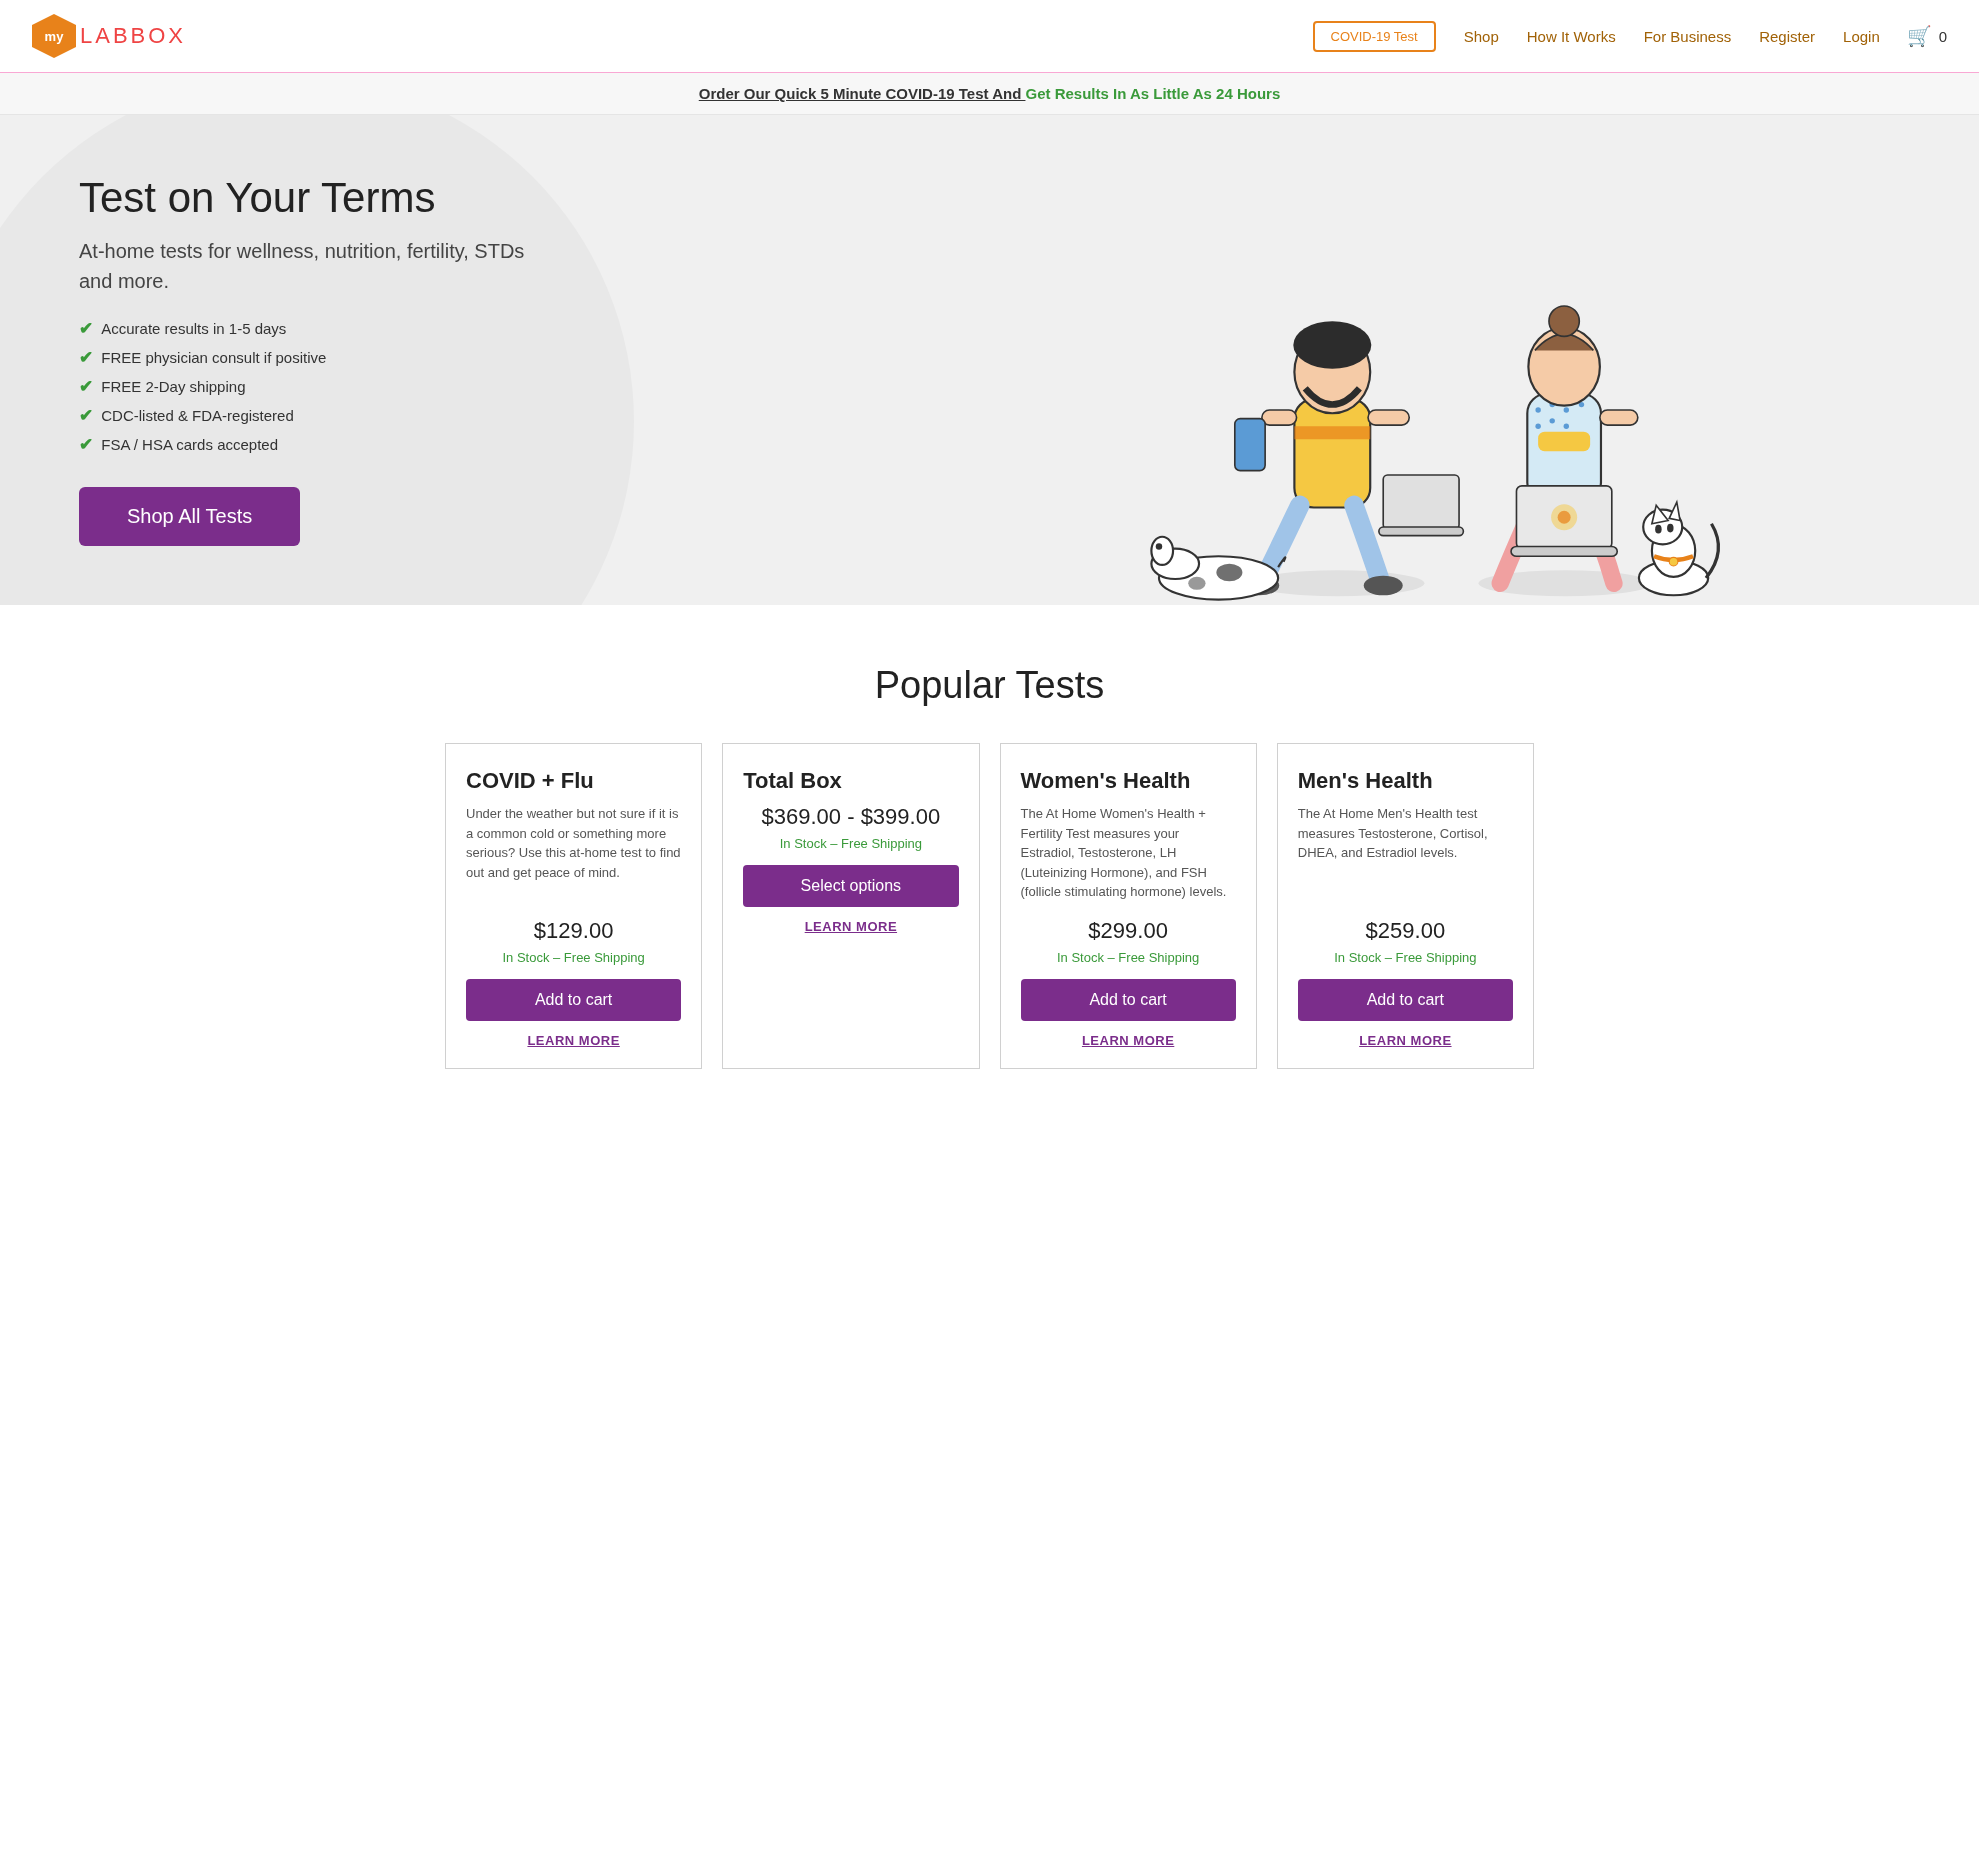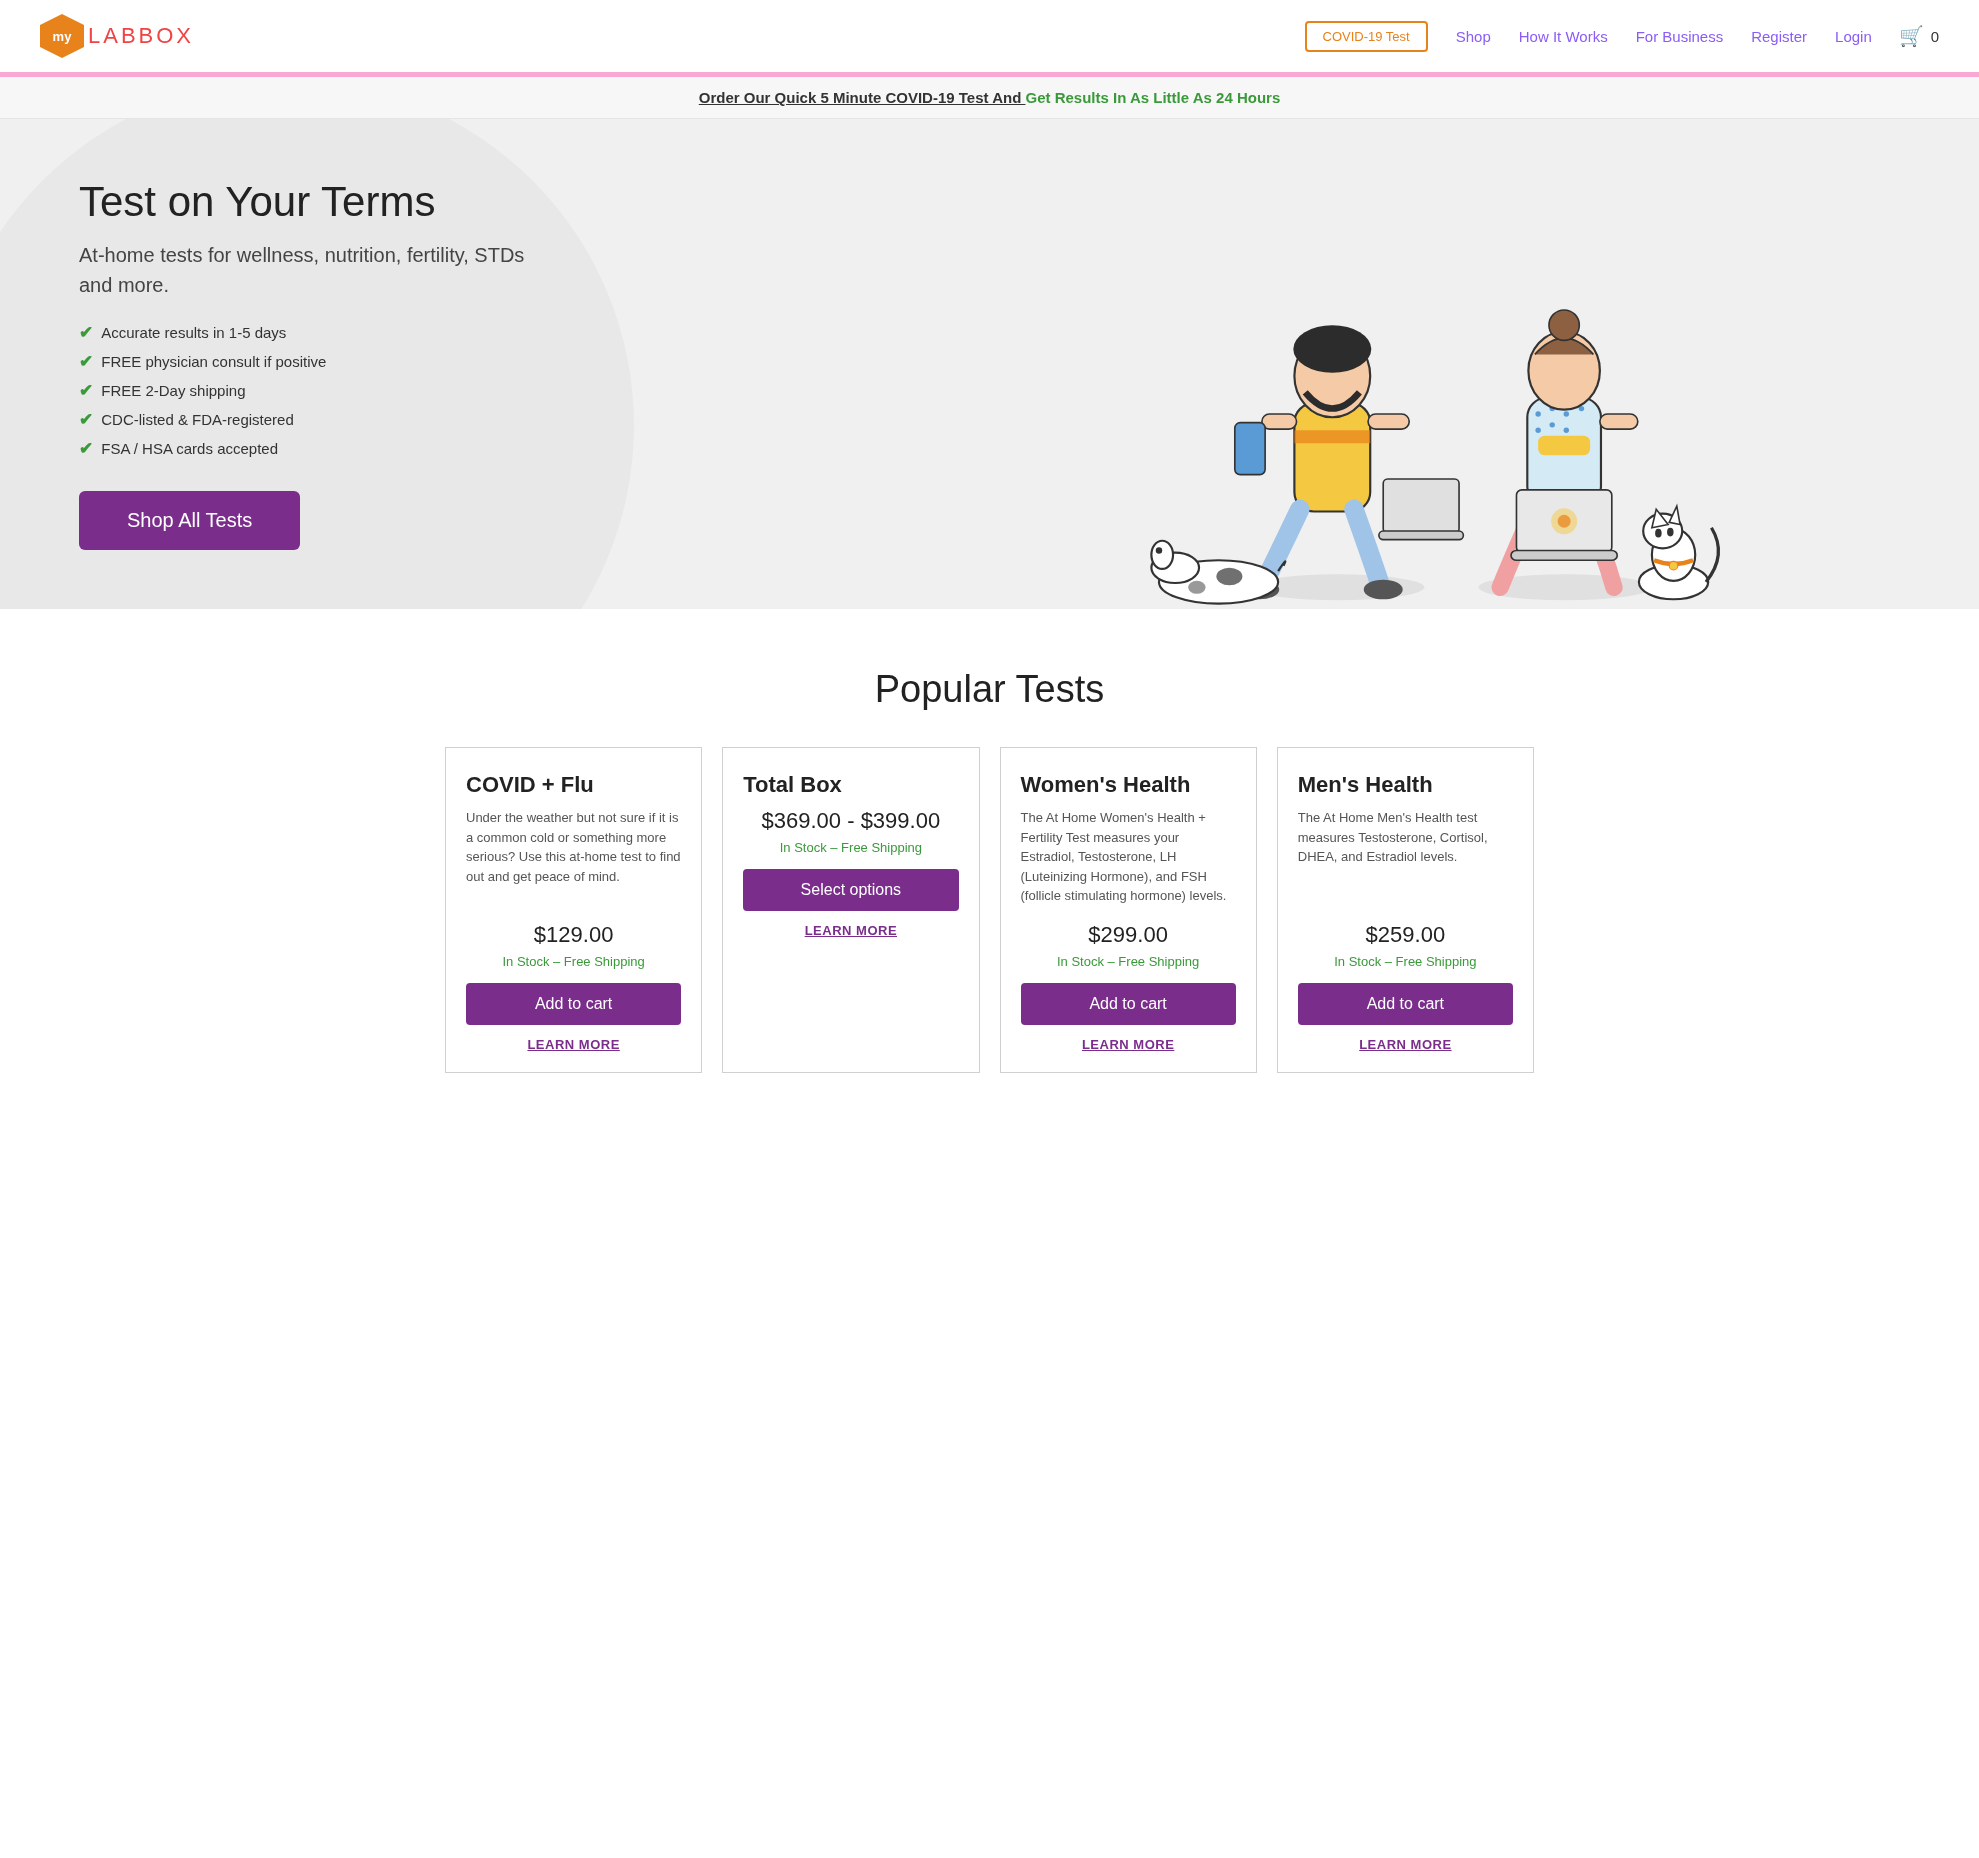--- a/index.html
+++ b/index.html
@@ -1,39 +1,39 @@
 <!DOCTYPE html>
 <html><head>
   <meta charset="utf-8">
   <style>
     * { box-sizing: border-box; margin: 0; padding: 0; }
     body { font-family: -apple-system, BlinkMacSystemFont, 'Segoe UI', Arial, sans-serif; background: #fff; color: #333; }
 
     
     .header {
       display: flex; align-items: center; justify-content: space-between;
-      padding: 14px 40px; border-bottom: 5px solid #f9a8d4;
+      padding: 14px 32px; border-bottom: 1px solid #f9a8d4;
       background: #fff;
     }
     .logo-area { display: flex; align-items: center; gap: 4px; }
     .logo-hex {
       width: 44px; height: 44px;
       background: #e8821a;
       clip-path: polygon(50% 0%, 100% 25%, 100% 75%, 50% 100%, 0% 75%, 0% 25%);
       display: flex; align-items: center; justify-content: center;
       color: #fff; font-weight: 900; font-size: 13px;
     }
     .logo-text { font-size: 22px; letter-spacing: 3px; font-weight: 300; color: #ef4444; text-transform: uppercase; }
     .nav { display: flex; align-items: center; gap: 28px; }
     .nav-covid-btn {
       border: 2px solid #e8821a; color: #e8821a; background: #fff;
       padding: 6px 16px; border-radius: 4px; cursor: pointer;
       font-size: 13px; font-weight: 500;
     }
-    .nav-link { font-size: 15px; color: #8b5cf6; text-decoration: none; cursor: pointer; background: none; border: none; }
+    .nav-link { font-size: 15px; color: #a16207; text-decoration: none; cursor: pointer; background: none; border: none; }
     .cart-area { display: flex; align-items: center; gap: 6px; cursor: pointer; }
     .cart-icon { font-size: 20px; }
     .cart-count { font-size: 15px; }
 
     
     .announcement {
       background: #f7f7f7; text-align: center; padding: 12px;
       font-size: 15px; border-bottom: 1px solid #e5e5e5;
     }
     .announcement span { font-weight: 600; text-decoration: underline; }

